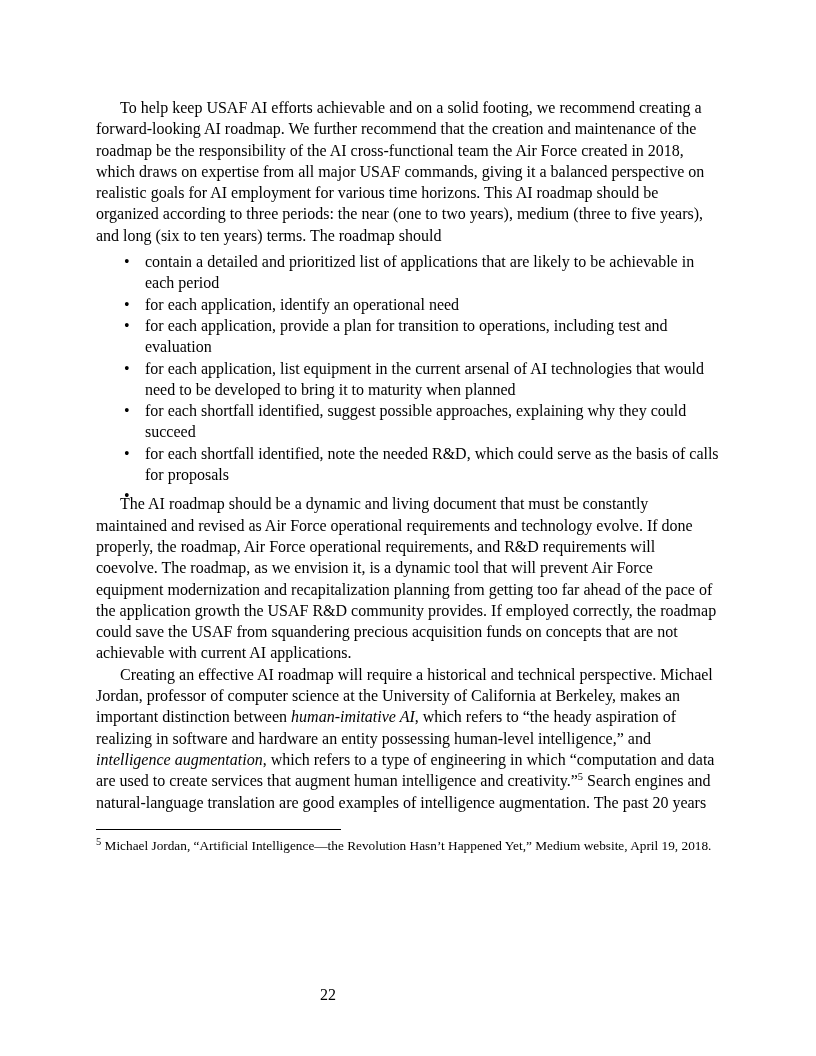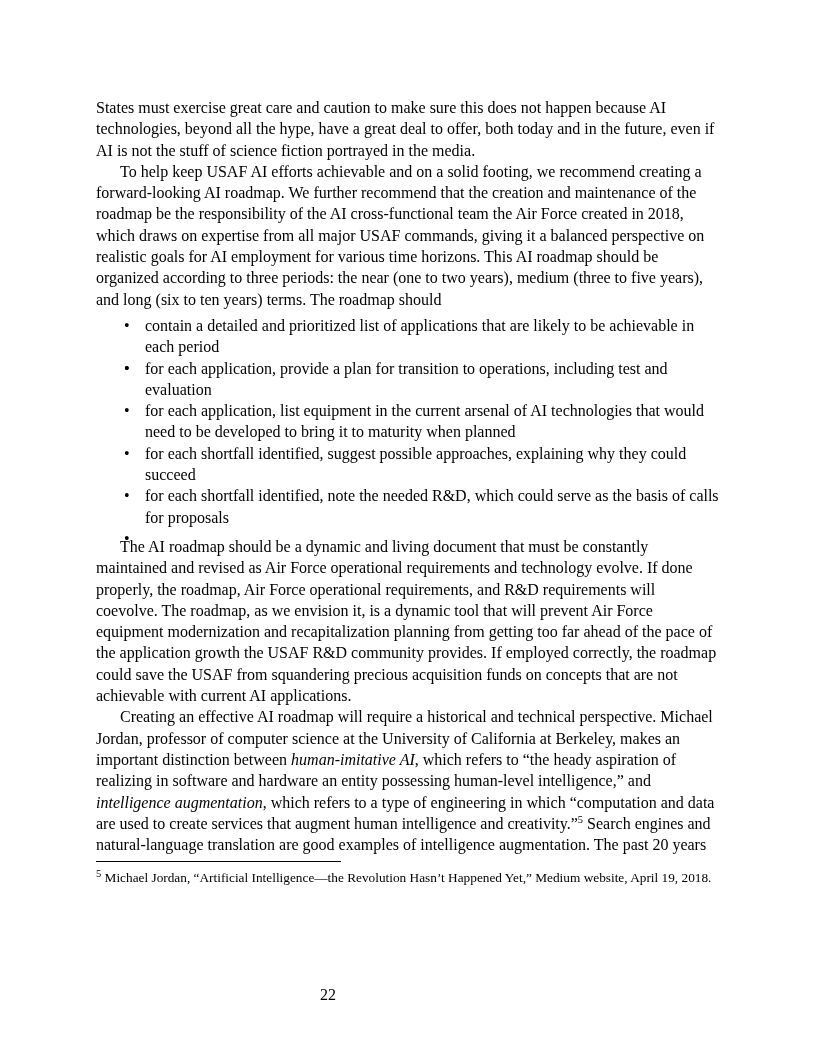--- a/index.html
+++ b/index.html
@@ -39,21 +39,21 @@
     position: absolute;
     left: 28px;
     top: 0;
   }
   .italic { font-style: italic; margin-top: 13px; }
   sup.fn-ref {
     font-size: 10.5px;
     vertical-align: super;
     line-height: 0;
   }
-  .footnote-area { margin-top: 6px; }
+  .footnote-area { margin-top: 16px; }
   .footnote-rule {
     width: 245px;
     border-top: 1px solid #000000;
     margin-bottom: 7px;
   }
   .footnote {
     font-size: 13.3px;
     line-height: 17px;
   }
   .page-number {
@@ -63,27 +63,26 @@
     width: 656px;
     text-align: center;
     font-size: 16px;
   }
 </style>
 </head>
 <body>
 
 <div class="page">
 
-  <p class="para">States must exercise great care and caution to make sure this does not happen because AI technologies, beyond all the hype, have a great deal to offer, both today and in the future, even if AI is not the stuff of science fiction portrayed in the media.</p>
 
   <p class="para indent">To help keep USAF AI efforts achievable and on a solid footing, we recommend creating a forward-looking AI roadmap. We further recommend that the creation and maintenance of the roadmap be the responsibility of the AI cross-functional team the Air Force created in 2018, which draws on expertise from all major USAF commands, giving it a balanced perspective on realistic goals for AI employment for various time horizons. This AI roadmap should be organized according to three periods: the near (one to two years), medium (three to five years), and long (six to ten years) terms. The roadmap should</p>
 
   <ul class="bullets">
     <li><span class="bullet-marker">•</span><span>contain a detailed and prioritized list of applications that are likely to be achievable in each period</span></li>
-    <li><span class="bullet-marker">•</span></li>
+    <li><span class="bullet-marker">•</span><span>for each application, identify an operational need</span></li>
     <li><span class="bullet-marker">•</span><span>for each application, provide a plan for transition to operations, including test and evaluation</span></li>
     <li><span class="bullet-marker">•</span><span>for each application, list equipment in the current arsenal of AI technologies that would need to be developed to bring it to maturity when planned</span></li>
     <li><span class="bullet-marker">•</span><span>for each shortfall identified, suggest possible approaches, explaining why they could succeed</span></li>
     <li><span class="bullet-marker">•</span><span>for each shortfall identified, note the needed R&amp;D, which could serve as the basis of calls for proposals</span></li>
     <li><span class="bullet-marker">•</span></li>
   </ul>
 
   <p class="para indent">The AI roadmap should be a dynamic and living document that must be constantly maintained and revised as Air Force operational requirements and technology evolve. If done properly, the roadmap, Air Force operational requirements, and R&amp;D requirements will coevolve. The roadmap, as we envision it, is a dynamic tool that will prevent Air Force equipment modernization and recapitalization planning from getting too far ahead of the pace of the application growth the USAF R&amp;D community provides. If employed correctly, the roadmap could save the USAF from squandering precious acquisition funds on concepts that are not achievable with current AI applications.</p>
 
   <p class="para indent"><span>Creating an effective AI roadmap will require a historical and technical perspective. Michael Jordan, professor of computer science at the University of California at Berkeley, makes an important distinction between </span><span class="italic">human-imitative AI</span><span>, which refers to “the heady aspiration of realizing in software and hardware an entity possessing human-level intelligence,” and </span><span class="italic">intelligence augmentation</span><span>, which refers to a type of engineering in which “computation and data are used to create services that augment human intelligence and creativity.”</span><sup class="fn-ref">5</sup><span> Search engines and natural-language translation are good examples of intelligence augmentation. The past 20 years</span></p>

